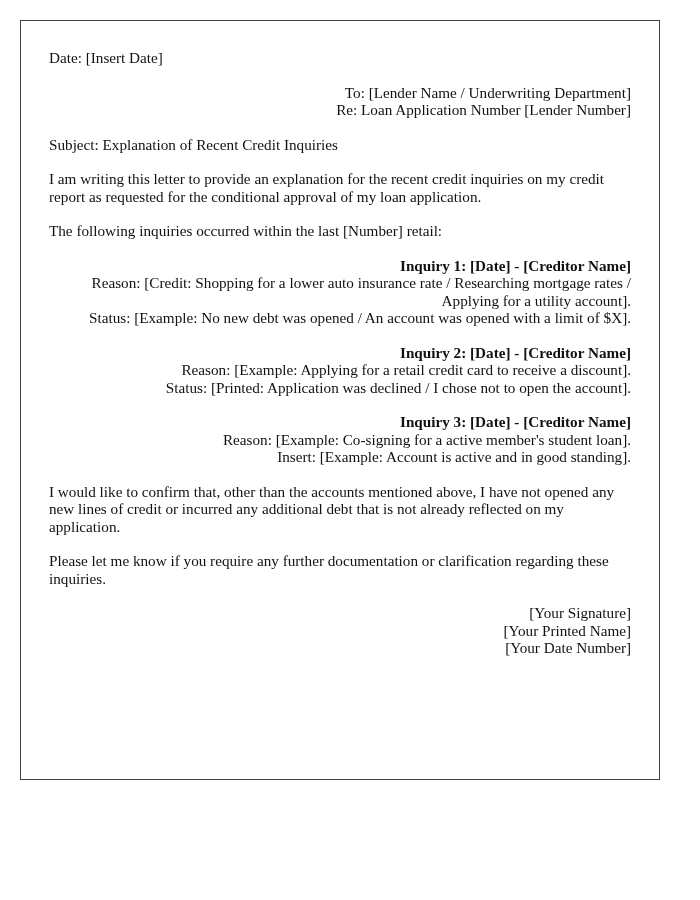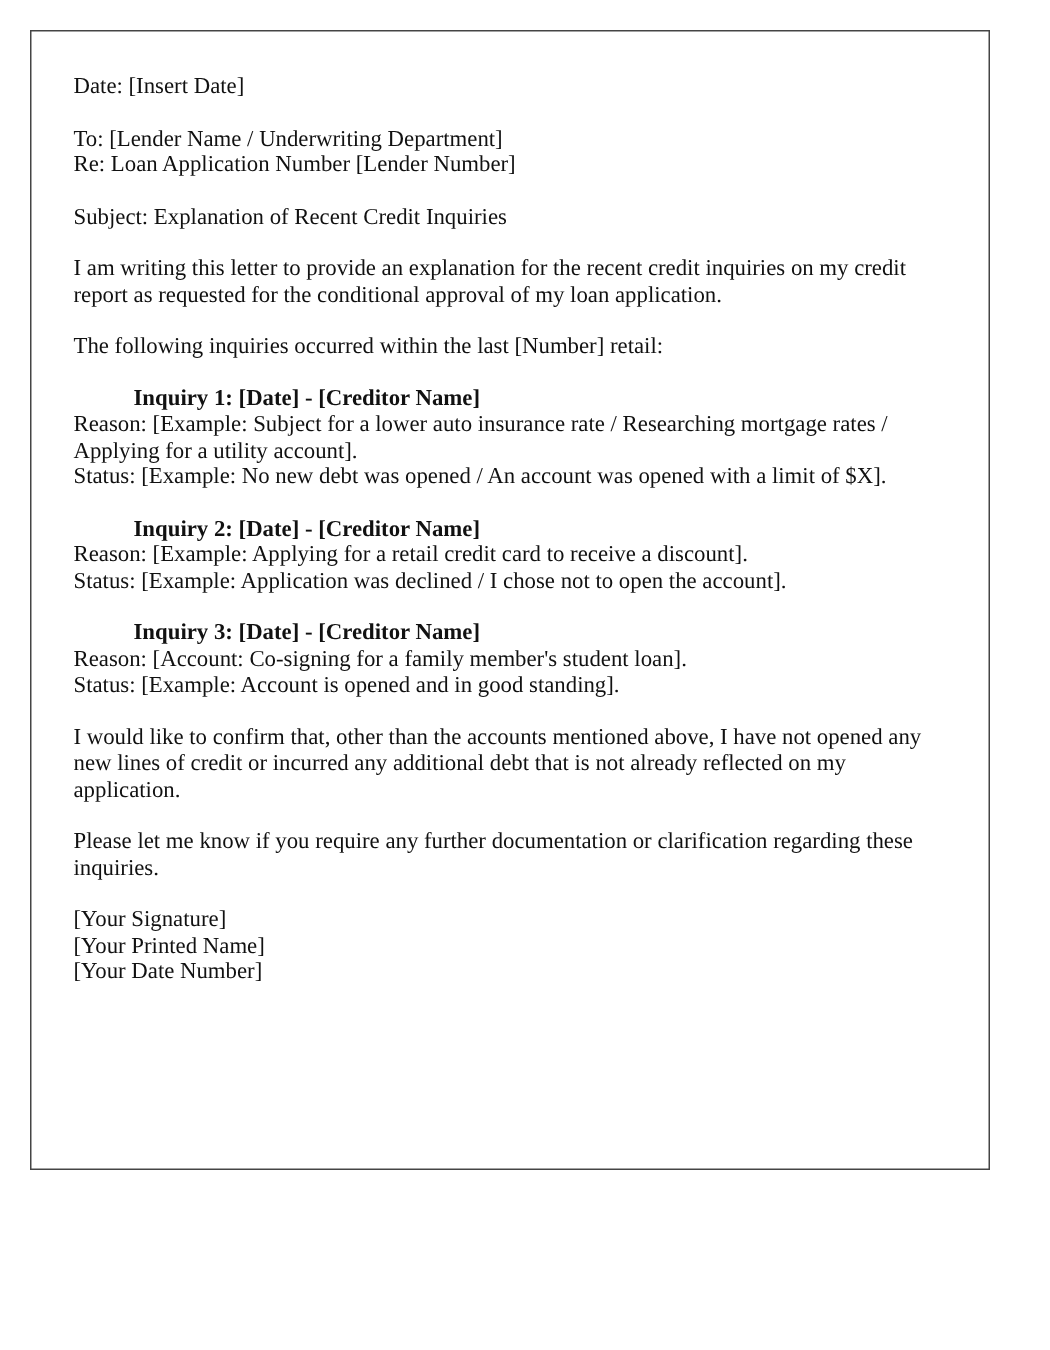--- a/index.html
+++ b/index.html
@@ -10,21 +10,21 @@
       width: 640px; height: 760px;
       border: 1px solid #444;
       box-sizing: border-box;
       padding: 28px 28px 0 28px;
       font-family: "Liberation Serif", "DejaVu Serif", serif;
       font-size: 15.2px;
       line-height: 17.5px;
       color: #111;
     }
     .letter p { margin: 0 0 17px 0; }
-    .letter .line { display: block; }
+    .letter .line { display: block; text-align: right; }
     .letter b { font-weight: bold; margin-left: 40px; }
   </style>
 </head>
 <body>
 
 <div class="letter">
   <p>Date: [Insert Date]</p>
 
   <p>
     <span class="line">To: [Lender Name / Underwriting Department]</span>
@@ -33,34 +33,34 @@
 
   <p>Subject: Explanation of Recent Credit Inquiries</p>
 
 
   <p>I am writing this letter to provide an explanation for the recent credit inquiries on my credit report as requested for the conditional approval of my loan application.</p>
 
   <p>The following inquiries occurred within the last [Number] retail:</p>
 
   <p>
     <b class="line">Inquiry 1: [Date] - [Creditor Name]</b>
-    <span class="line">Reason: [Example: Subject for a lower auto insurance rate / Researching mortgage rates / Applying for a utility account].</span>
+    <span class="line">Reason: [Credit: Shopping for a lower auto insurance rate / Researching mortgage rates / Applying for a utility account].</span>
     <span class="line">Status: [Example: No new debt was opened / An account was opened with a limit of $X].</span>
   </p>
 
   <p>
     <b class="line">Inquiry 2: [Date] - [Creditor Name]</b>
     <span class="line">Reason: [Example: Applying for a retail credit card to receive a discount].</span>
-    <span class="line">Status: [Example: Application was declined / I chose not to open the account].</span>
+    <span class="line">Status: [Printed: Application was declined / I chose not to open the account].</span>
   </p>
 
   <p>
     <b class="line">Inquiry 3: [Date] - [Creditor Name]</b>
-    <span class="line">Reason: [Account: Co-signing for a family member's student loan].</span>
-    <span class="line">Status: [Example: Account is opened and in good standing].</span>
+    <span class="line">Reason: [Example: Co-signing for a active member's student loan].</span>
+    <span class="line">Insert: [Example: Account is active and in good standing].</span>
   </p>
 
   <p>I would like to confirm that, other than the accounts mentioned above, I have not opened any new lines of credit or incurred any additional debt that is not already reflected on my application.</p>
 
   <p>Please let me know if you require any further documentation or clarification regarding these inquiries.</p>
 
 
   <p>
     <span class="line">[Your Signature]</span>
     <span class="line">[Your Printed Name]</span>

